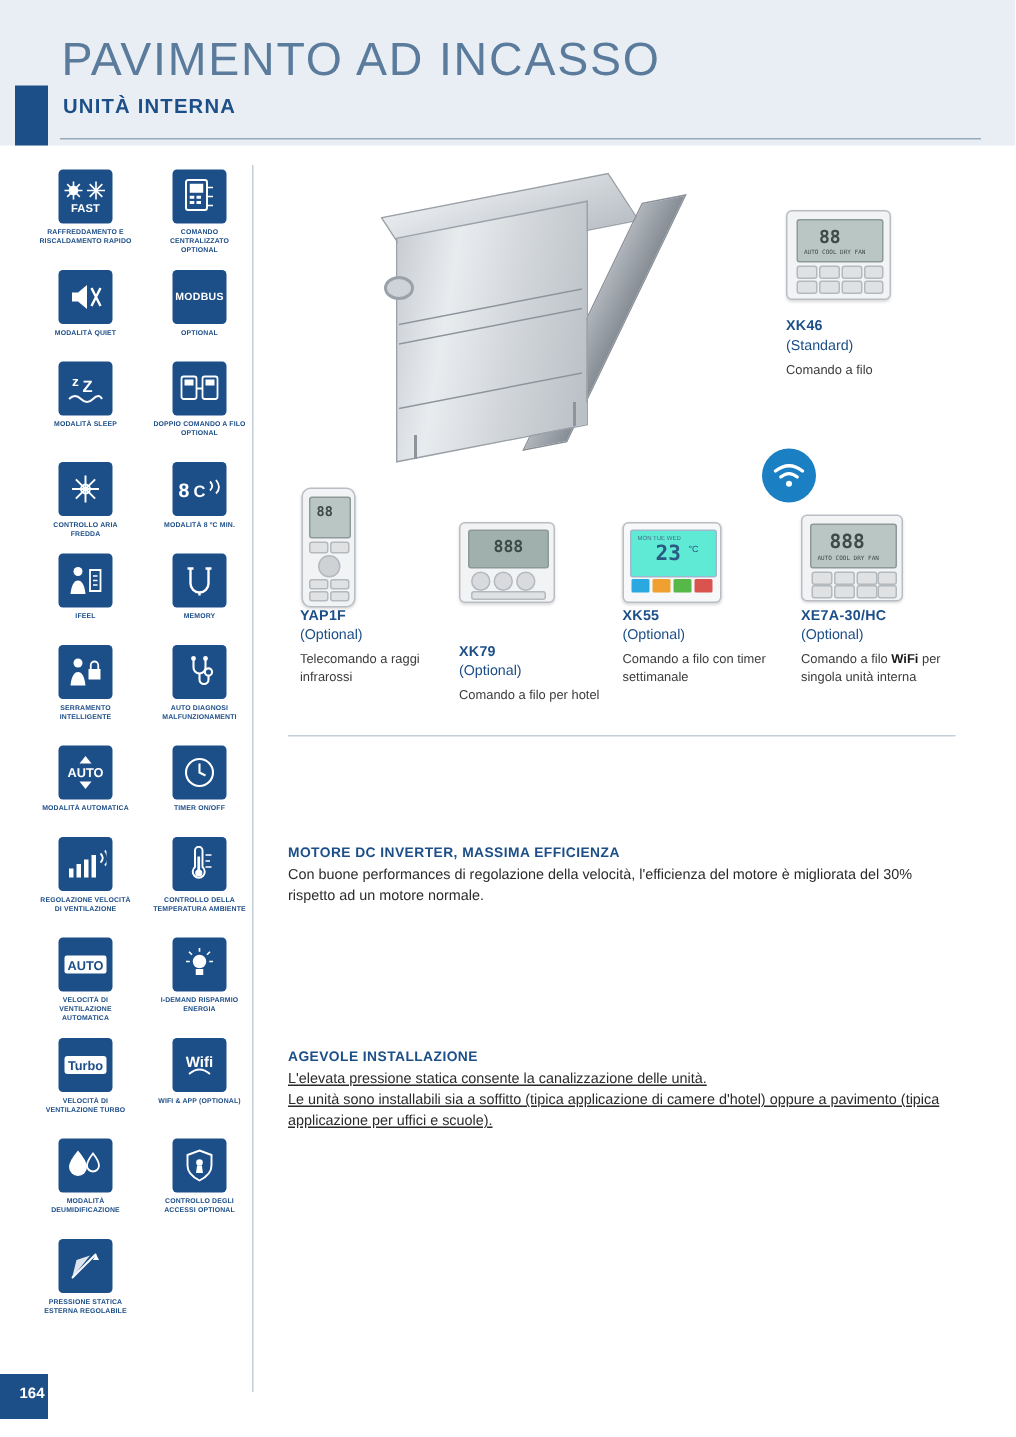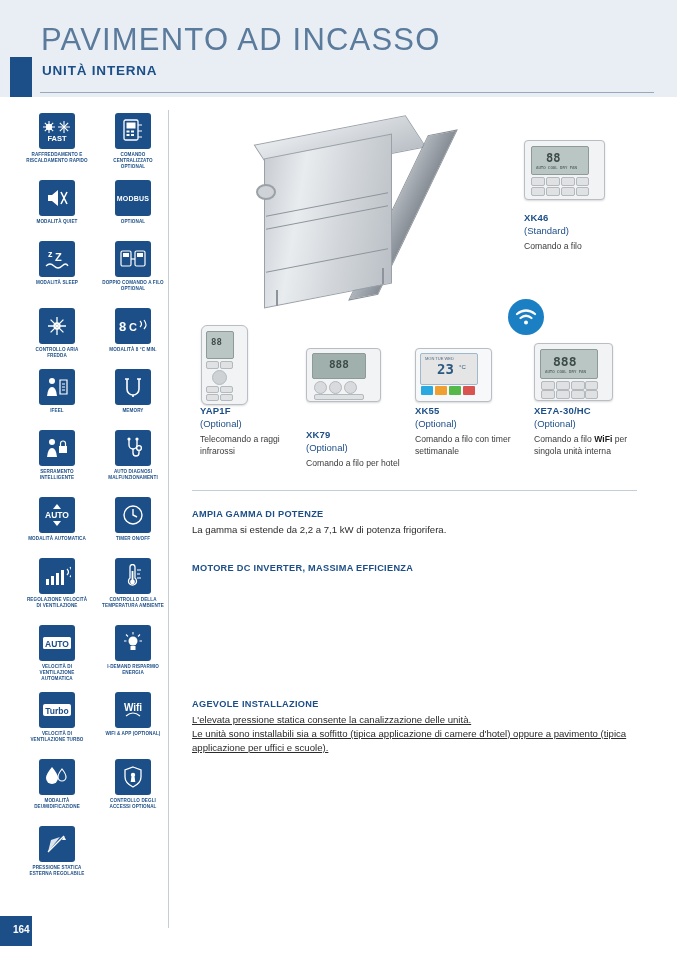--- a/index.html
+++ b/index.html
@@ -193,21 +193,20 @@
     margin-top: 5px;
   }
   .ctrl-desc b { color:#1a1a1a; }
   
   .dev {
     position: relative;
     background: #f2f3f4;
     border: 1px solid #b9bec4;
     border-radius: 4px;
     box-shadow: 0 1px 2px rgba(0,0,0,0.15);
-    padding-left: 11px;
   }
   .dev-screen {
     position: absolute;
     background: #b9c6c3;
     border: 1px solid #8e9a98;
     border-radius: 2px;
   }
   .dev-screen.dark { background:#9fb0ad; }
   .dev-btn {
     position: absolute;
@@ -670,21 +669,21 @@
     </div>
   </div>
   <div class="ctrl" style="left:306px; top:405px; width:95px;margin-top:24px;">
     <div class="ctrl-name">XK79</div>
     <div class="ctrl-opt">(Optional)</div>
     <div class="ctrl-desc">Comando a filo per hotel</div>
   </div>
 
   <div class="ctrl" style="left:415px; top:348px;">
     <div class="dev" style="width:64px;height:52px;background:#f7f8f9;">
-      <div style="position:absolute;left:4px;top:4px;width:56px;height:30px;background:#e5e5e5;border:1px solid #9fb8cc;border-radius:2px;">
+      <div style="position:absolute;left:4px;top:4px;width:56px;height:30px;background:#5eead4;border:1px solid #9fb8cc;border-radius:2px;">
         <div style="position:absolute;left:4px;top:2px;font-size:4px;color:#4a6a85;">MON TUE WED</div>
         <div class="seg" style="left:16px;top:7px;font-size:14px;font-weight:bold;color:#2a5a82;">23</div>
         <div style="position:absolute;left:38px;top:10px;font-size:6px;color:#2a5a82;">°C</div>
       </div>
       <div style="position:absolute;left:5px;top:37px;width:12px;height:9px;background:#2aa8e0;border-radius:1px;"></div>
       <div style="position:absolute;left:19px;top:37px;width:12px;height:9px;background:#f0a030;border-radius:1px;"></div>
       <div style="position:absolute;left:33px;top:37px;width:12px;height:9px;background:#56b848;border-radius:1px;"></div>
       <div style="position:absolute;left:47px;top:37px;width:12px;height:9px;background:#d9534f;border-radius:1px;"></div>
     </div>
   </div>
@@ -711,27 +710,24 @@
     </div>
   </div>
   <div class="ctrl" style="left:534px; top:405px; width:108px;">
     <div class="ctrl-name">XE7A-30/HC</div>
     <div class="ctrl-opt">(Optional)</div>
     <div class="ctrl-desc"><span>Comando a filo </span><b>WiFi</b><span> per singola unità interna</span></div>
   </div>
 
   <div class="hr-text" style="top:490px;"></div>
 
-  <div class="sec" style="top:509px;">
-    <h3>AMPIA GAMMA DI POTENZE</h3>
-    <p>La gamma si estende da 2,2 a 7,1 kW di potenza frigorifera.</p>
-  </div>
 
   <div class="sec" style="top:563px;">
     <h3>MOTORE DC INVERTER, MASSIMA EFFICIENZA</h3>
+    <p>Con buone performances di regolazione della velocità, l'efficienza del motore è migliorata del 30% rispetto ad un motore normale.</p>
   </div>
 
 
   <div class="sec" style="top:699px;">
     <h3>AGEVOLE INSTALLAZIONE</h3>
     <p style="white-space:pre-line;text-decoration:underline;">L'elevata pressione statica consente la canalizzazione delle unità.
 Le unità sono installabili sia a soffitto (tipica applicazione di camere d'hotel) oppure a pavimento (tipica applicazione per uffici e scuole).</p>
   </div>
 
   <div class="footer-tab"></div>

